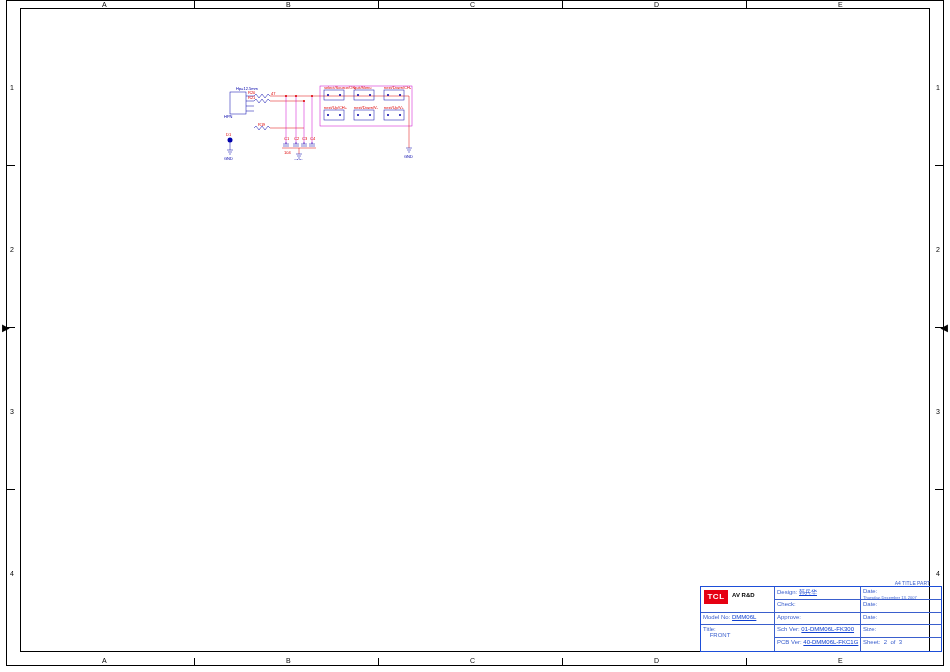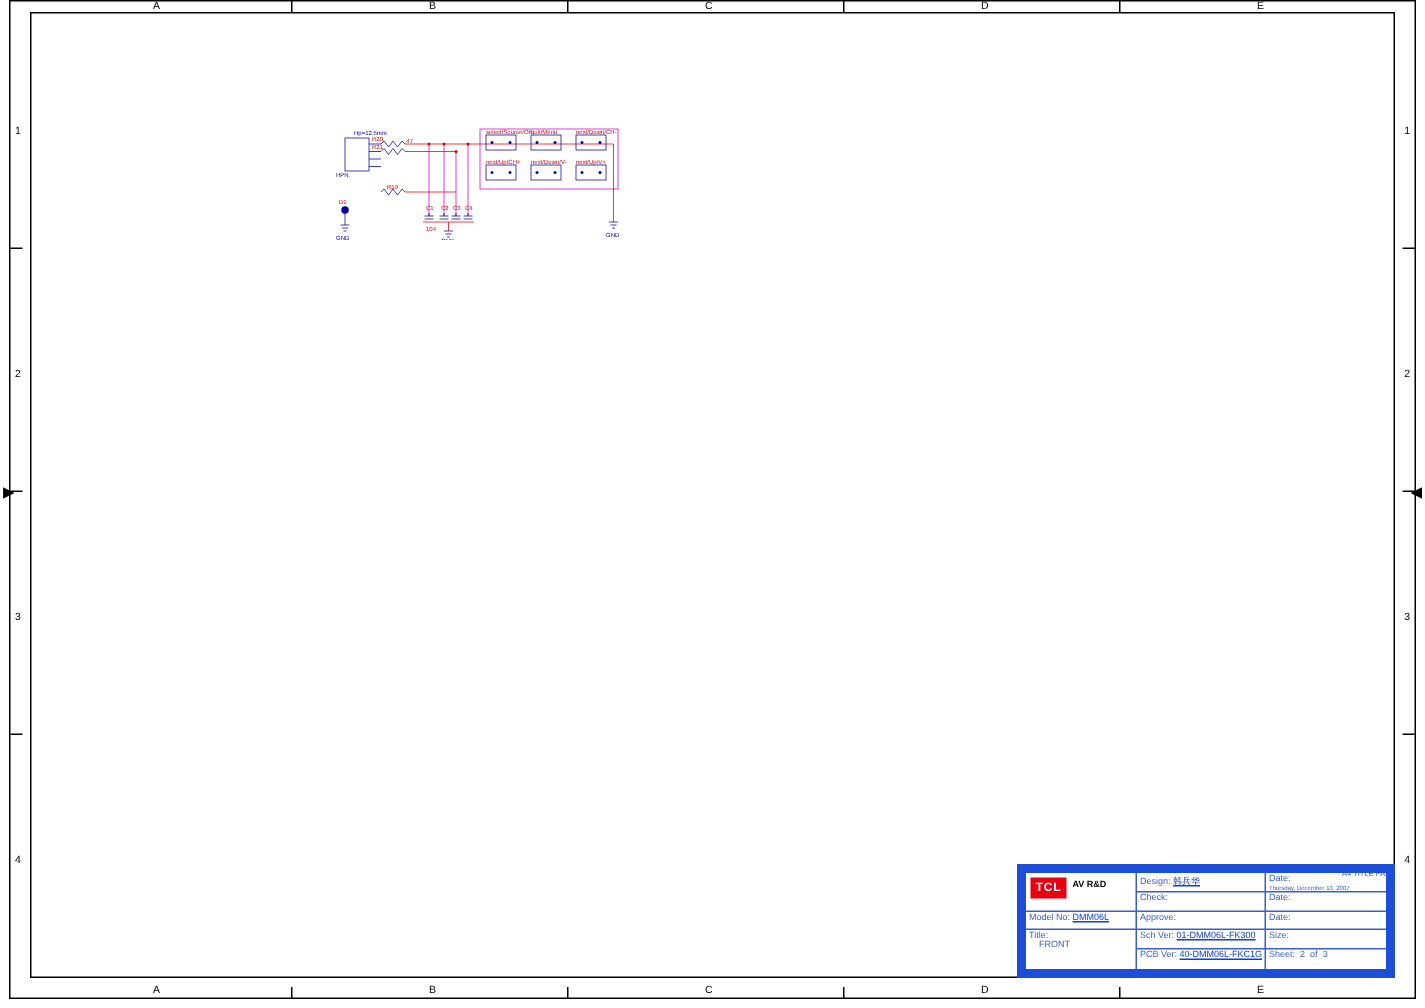--- a/index.html
+++ b/index.html
@@ -7,21 +7,21 @@
   
   .frame-outer{position:absolute;left:6px;top:0px;right:6px;bottom:6px;border:1px solid #000;}
   .frame-inner{position:absolute;left:20px;top:8px;right:20px;bottom:20px;border:1px solid #000;}
   
   .rlab{position:absolute;font:7px Arial;color:#000;}
   .tick{position:absolute;background:#000;}
   .htick{width:1px;height:8px;}
   .vtick{height:1px;width:8px;}
   .arrow{position:absolute;font:10px Arial;color:#000;}
   
-  #titleblock{position:absolute;right:20px;bottom:20px;width:240px;height:64px;border:6px solid #1d4ed8;font:6px Arial;color:#3a5fcd;}
+  #titleblock{position:absolute;right:8px;bottom:20px;width:240px;height:64px;border:1px solid #1d4ed8;font:6px Arial;color:#3a5fcd;}
   #titleblock .cell{position:absolute;border-right:1px solid #3a5fcd;border-bottom:1px solid #3a5fcd;padding:1px 2px;box-sizing:border-box;overflow:hidden;white-space:nowrap;}
   .nob-r{border-right:none!important;}
   .nob-b{border-bottom:none!important;}
   .blue-link{color:#1040d0;text-decoration:underline;}
   
   .logo{position:absolute;left:3px;top:3px;width:24px;height:14px;background:#e60012;color:#fff;font:bold 8px/14px Arial;text-align:center;letter-spacing:0.5px;}
   
   #schem{position:absolute;left:224px;top:84px;width:200px;height:76px;}
   .sch-text{font:4px Arial;fill:#d00;}
   .sch-text-b{font:4px Arial;fill:#00a;}

